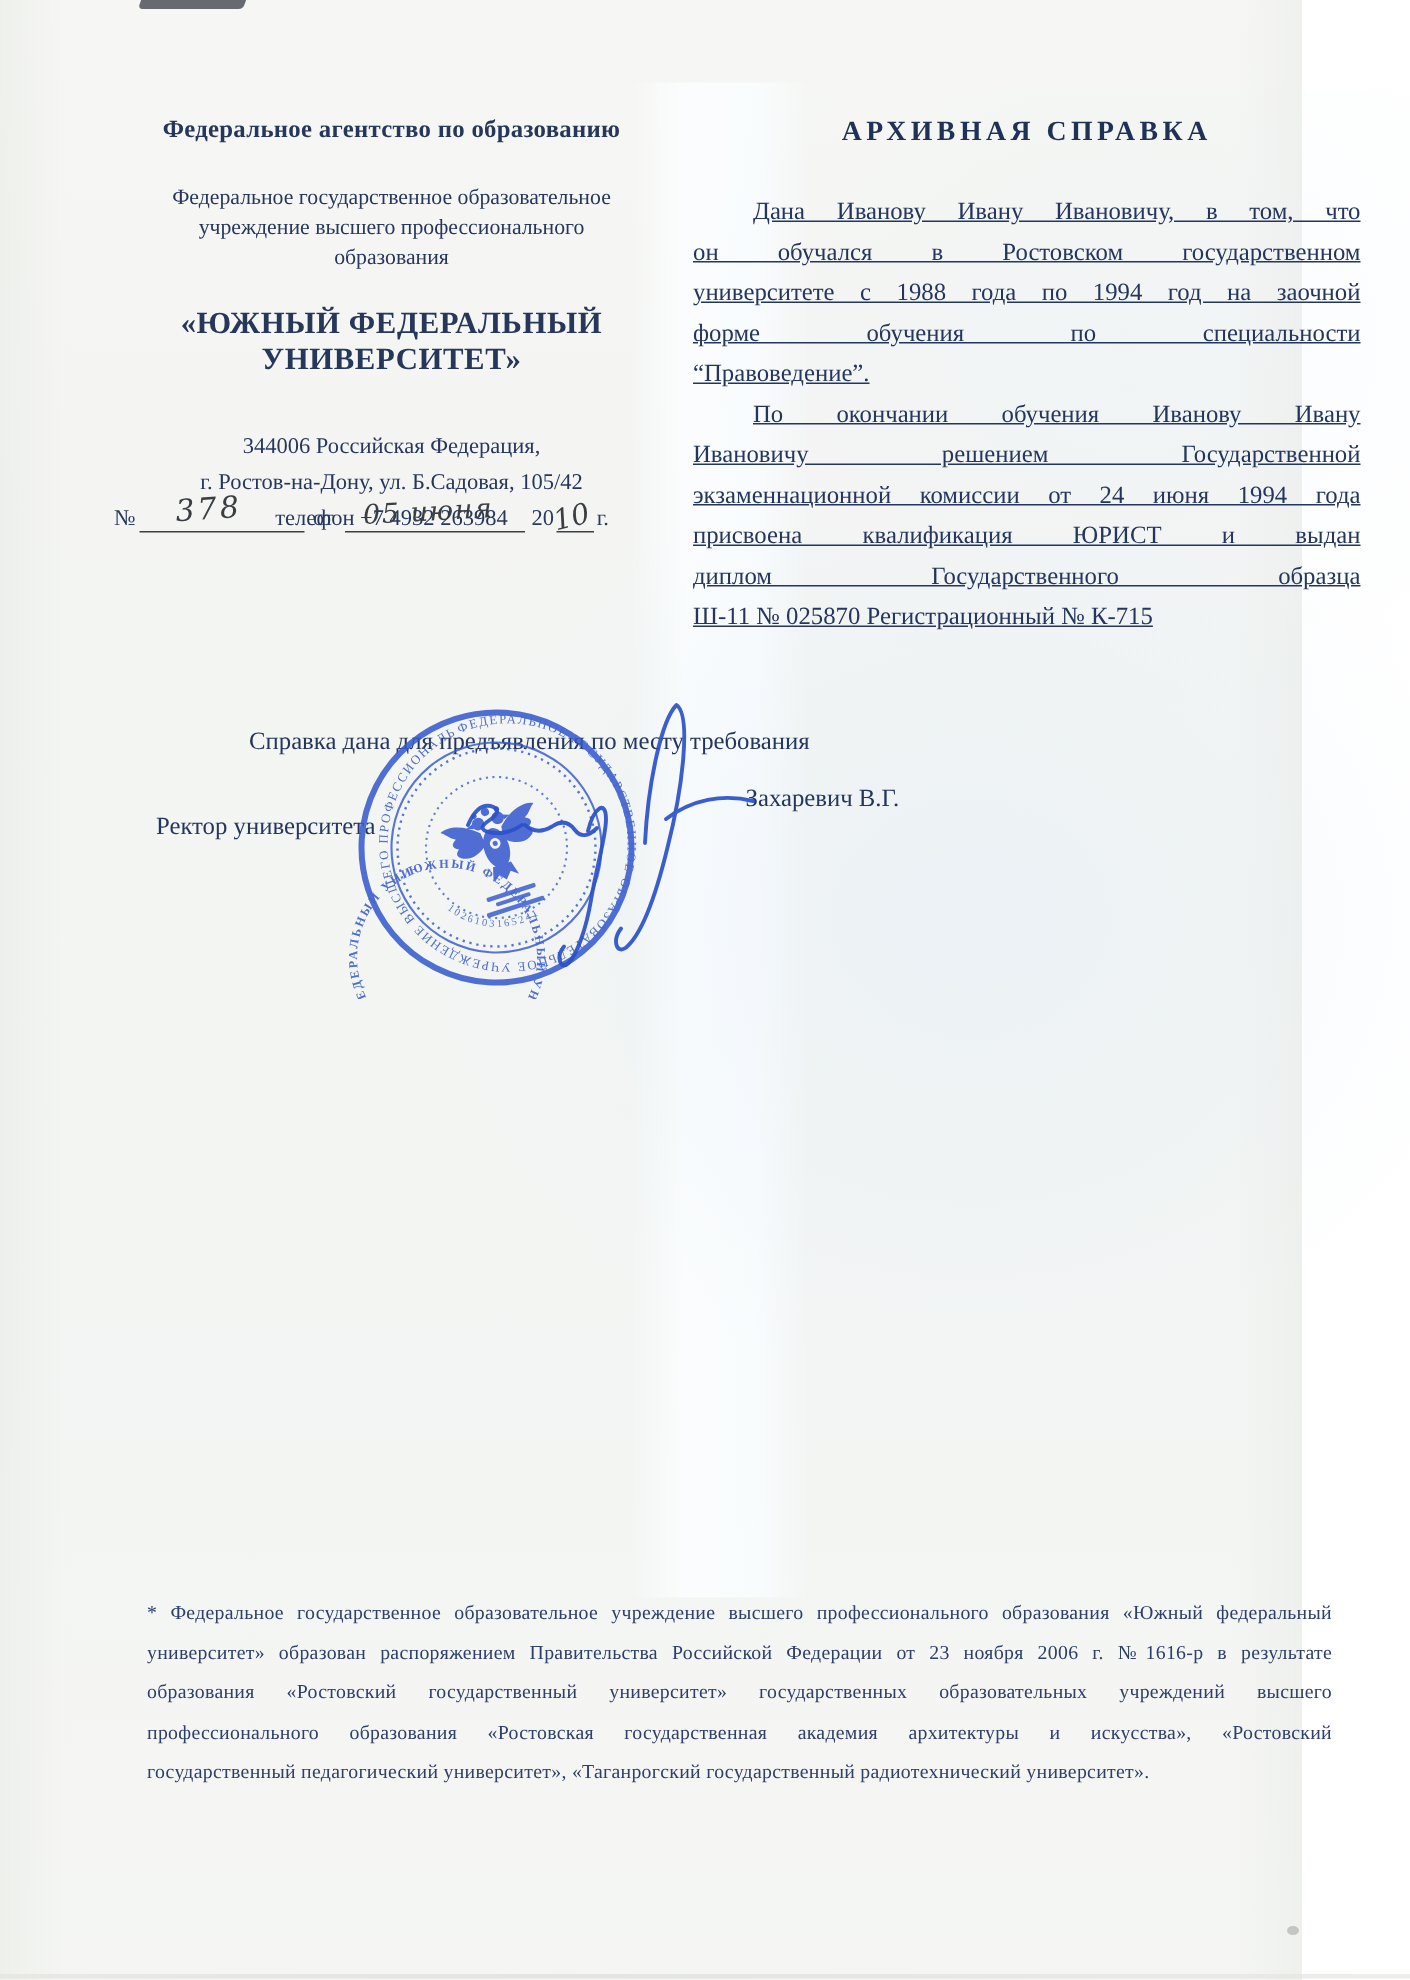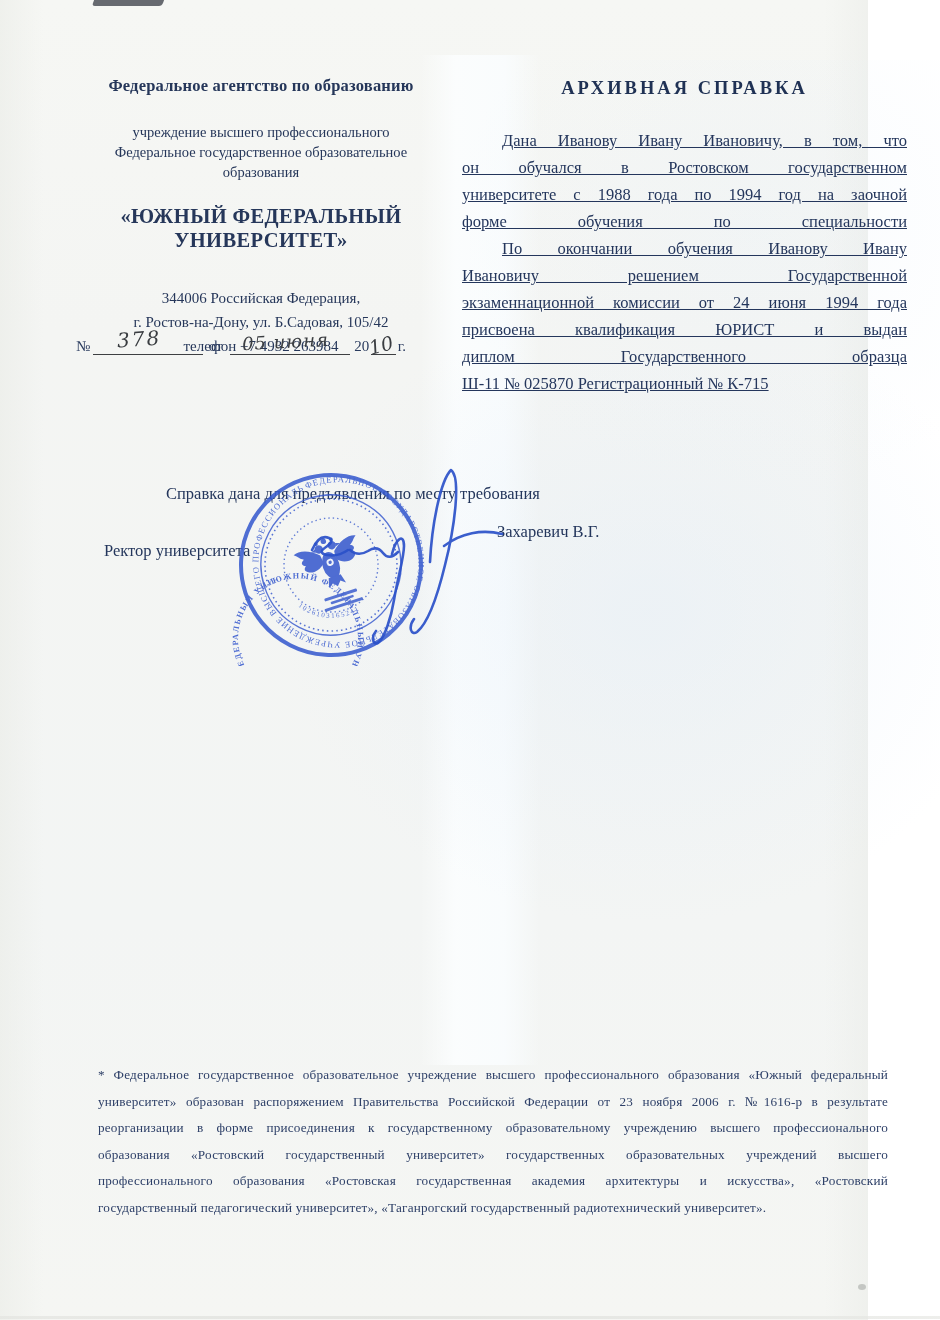--- a/index.html
+++ b/index.html
@@ -63,22 +63,22 @@
   <div class="scan-strip"></div>
   <div class="scan-cast"></div>
   <div class="scan-cast2"></div>
   <div class="edge-top"></div>
   <div class="edge-bottom"></div>
   <div class="speck"></div>
 
   <div class="lcol">
     <div class="agency">Федеральное агентство по образованию</div>
     <div class="org">
+      <div>Федеральное государственное образовательное</div>
       <div>учреждение высшего профессионального</div>
-      <div>Федеральное государственное образовательное</div>
       <div>образования</div>
     </div>
     <div class="univ">
       <div>«ЮЖНЫЙ ФЕДЕРАЛЬНЫЙ</div>
       <div>УНИВЕРСИТЕТ»</div>
     </div>
     <div class="addr">
       <div>344006 Российская Федерация,</div>
       <div>г. Ростов-на-Дону, ул. Б.Садовая, 105/42</div>
       <div>телефон +7 4932 263984</div>
@@ -101,20 +101,21 @@
     <span>г.</span>
   </div>
 
   <div class="rcol">
     <div class="doc-title">АРХИВНАЯ СПРАВКА</div>
     <div class="body-par p1">
       <div class="jl first">Дана Иванову Ивану Ивановичу, в том, что</div>
       <div class="jl">он обучался в Ростовском государственном</div>
       <div class="jl">университете с 1988 года по 1994 год на заочной</div>
       <div class="jl">форме обучения по специальности</div>
+      <div class="jl last">“Правоведение”.</div>
     </div>
     <div class="body-par">
       <div class="jl first">По окончании обучения Иванову Ивану</div>
       <div class="jl">Ивановичу решением Государственной</div>
       <div class="jl">экзаменнационной комиссии от 24 июня 1994 года</div>
       <div class="jl">присвоена квалификация ЮРИСТ и выдан</div>
       <div class="jl">диплом Государственного образца</div>
       <div class="jl last">Ш-11 № 025870 Регистрационный № К-715</div>
     </div>
   </div>
@@ -180,18 +181,17 @@
         <path d="M96,104 c4,-16 12,-21 12,-8 c0,12 -6,30 -10,54 c-3,18 -9,36 -15,42 c-5,5 -9,-4 -3,-11"></path>
         <path d="M134,112 c2,-40 11,-82 21,-92 c10,7 4,56 -6,95 c-8,33 -17,58 -28,67 c-6,4 -9,-5 -3,-13"></path>
         <path d="M148,96 c17,-13 38,-17 58,-12"></path>
       </g>
     </svg>
   </div>
 
   <div class="footnote">
     <div class="fl">* Федеральное государственное образовательное учреждение высшего профессионального образования «Южный федеральный</div>
     <div class="fl">университет» образован распоряжением Правительства Российской Федерации от 23 ноября 2006 г. №1616-р в результате</div>
-    <div class="fl">реорганизации в форме присоединения к государственному образовательному учреждению высшего профессионального</div>
     <div class="fl">образования «Ростовский государственный университет» государственных образовательных учреждений высшего</div>
     <div class="fl">профессионального образования «Ростовская государственная академия архитектуры и искусства», «Ростовский</div>
     <div class="fl last">государственный педагогический университет», «Таганрогский государственный радиотехнический университет».</div>
   </div>
 </div>
 
 </body></html>

